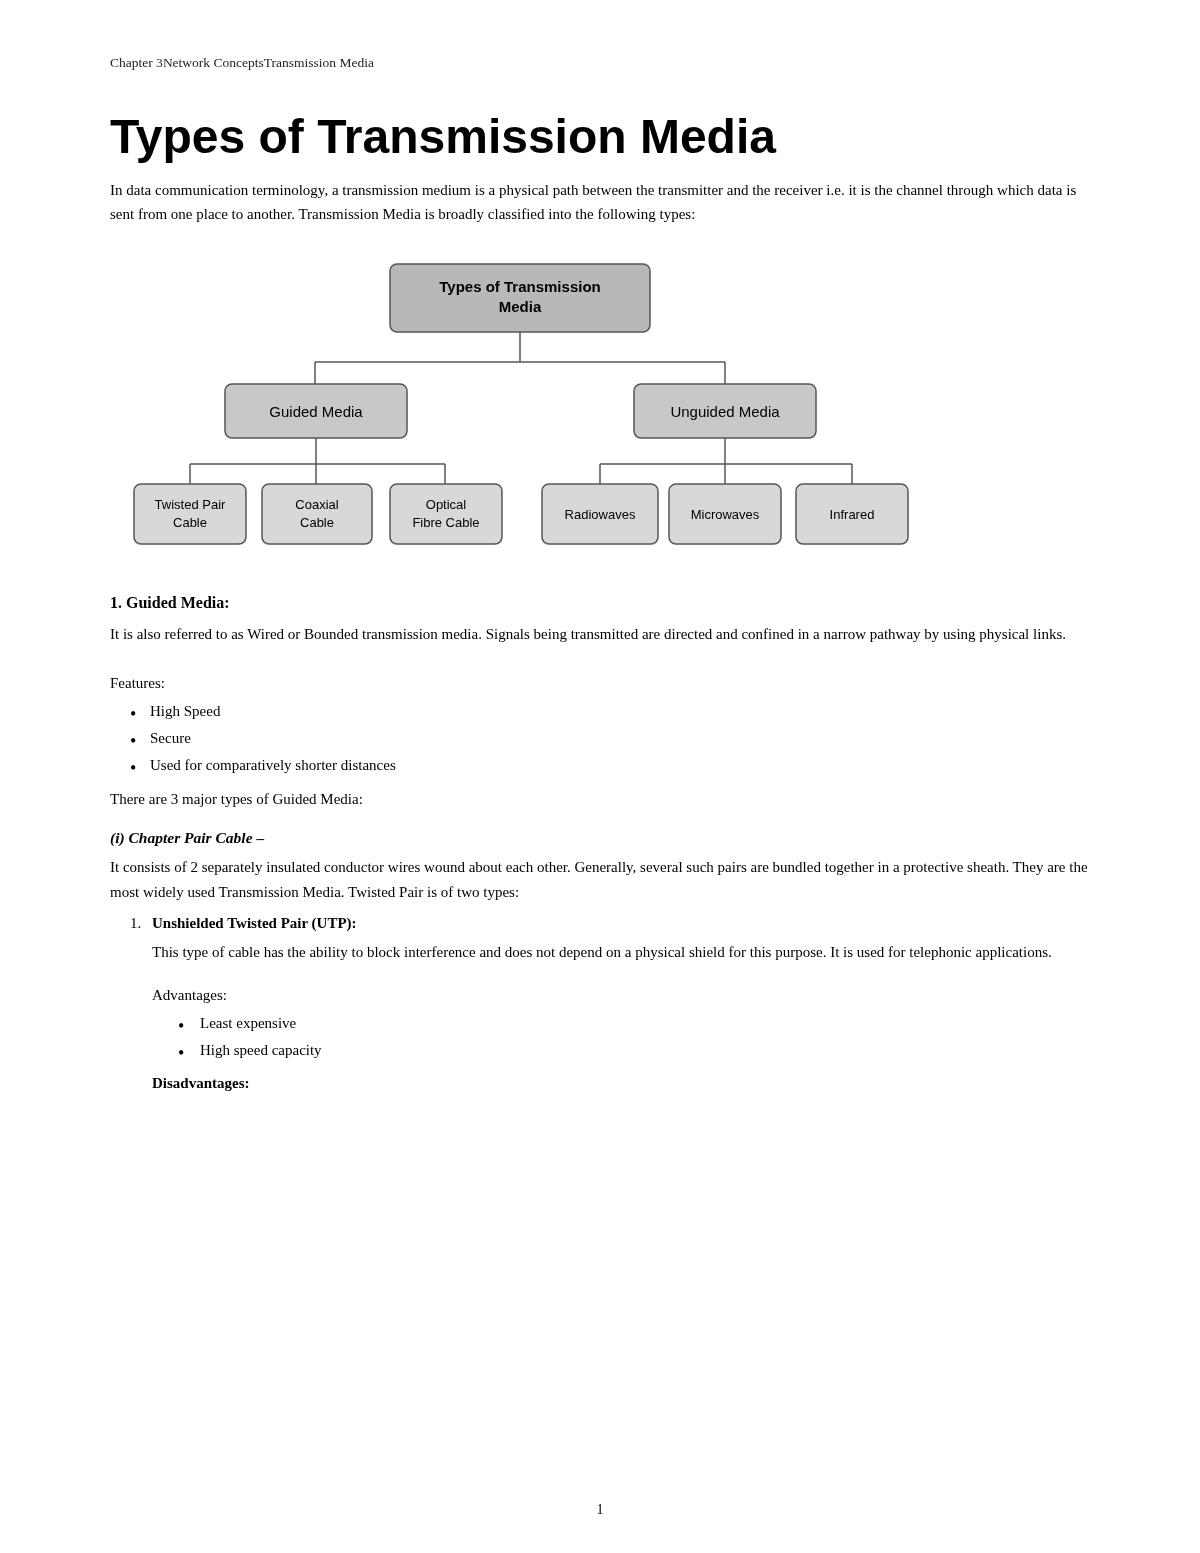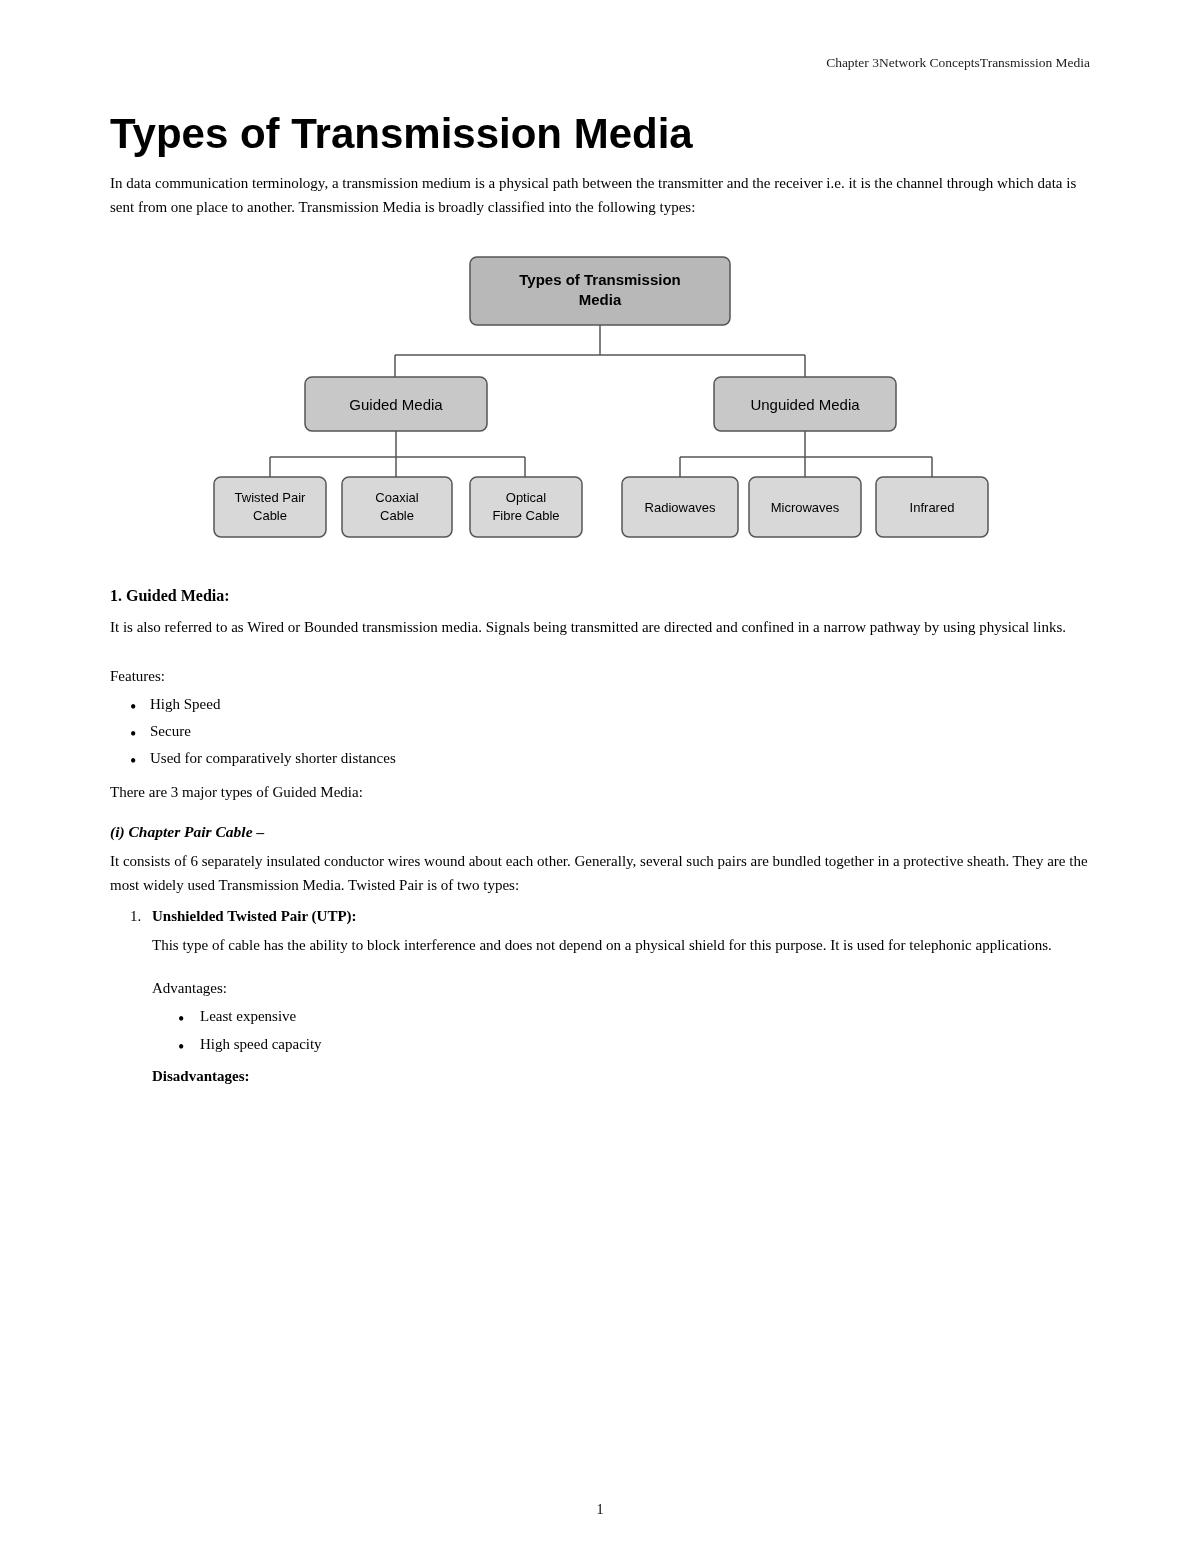--- a/index.html
+++ b/index.html
@@ -16,48 +16,48 @@
     .page {
       width: 1200px;
       min-height: 1553px;
       padding: 55px 110px 80px 110px;
       position: relative;
     }
 
     
     .page-header {
       display: flex;
-      justify-content: flex-end;
+      justify-content: flex-start;
       align-items: flex-start;
       margin-bottom: 40px;
       font-size: 13.5px;
       color: #222;
     }
 
     
     .main-title {
-      font-size: 42px;
+      font-size: 48px;
       font-weight: 900;
       font-family: Arial, Helvetica, sans-serif;
       margin-bottom: 14px;
       line-height: 1.1;
     }
 
     .intro-text {
       font-size: 15px;
       line-height: 1.6;
       margin-bottom: 28px;
       margin-top: 12px;
     }
 
     
     .diagram-container {
       width: 100%;
       display: flex;
-      justify-content: center;
+      justify-content: flex-start;
       margin-bottom: 30px;
     }
 
     .diagram-svg {
       width: 820px;
       height: 310px;
     }
 
     
     .section-heading {
@@ -258,21 +258,21 @@
 
   <ul class="bullet-list">
     <li><span>High Speed</span></li>
     <li><span>Secure</span></li>
     <li><span>Used for comparatively shorter distances</span></li>
   </ul>
 
   <p class="section-text">There are 3 major types of Guided Media:</p>
 
   <p class="sub-section-heading">(i) Chapter Pair Cable –</p>
-  <p class="sub-section-text">It consists of 6 separately insulated conductor wires wound about each other. Generally, several such pairs are bundled together in a protective sheath. They are the most widely used Transmission Media. Twisted Pair is of two types:</p>
+  <p class="sub-section-text">It consists of 2 separately insulated conductor wires wound about each other. Generally, several such pairs are bundled together in a protective sheath. They are the most widely used Transmission Media. Twisted Pair is of two types:</p>
 
   <div class="numbered-item">
     <span class="num">1.</span>
     <div class="item-content">
       <span class="item-bold">Unshielded Twisted Pair (UTP):</span>
     </div>
   </div>
 
   <p class="sub-section-text" style="padding-left:42px;">This type of cable has the ability to block interference and does not depend on a physical shield for this purpose. It is used for telephonic applications.</p>
 

